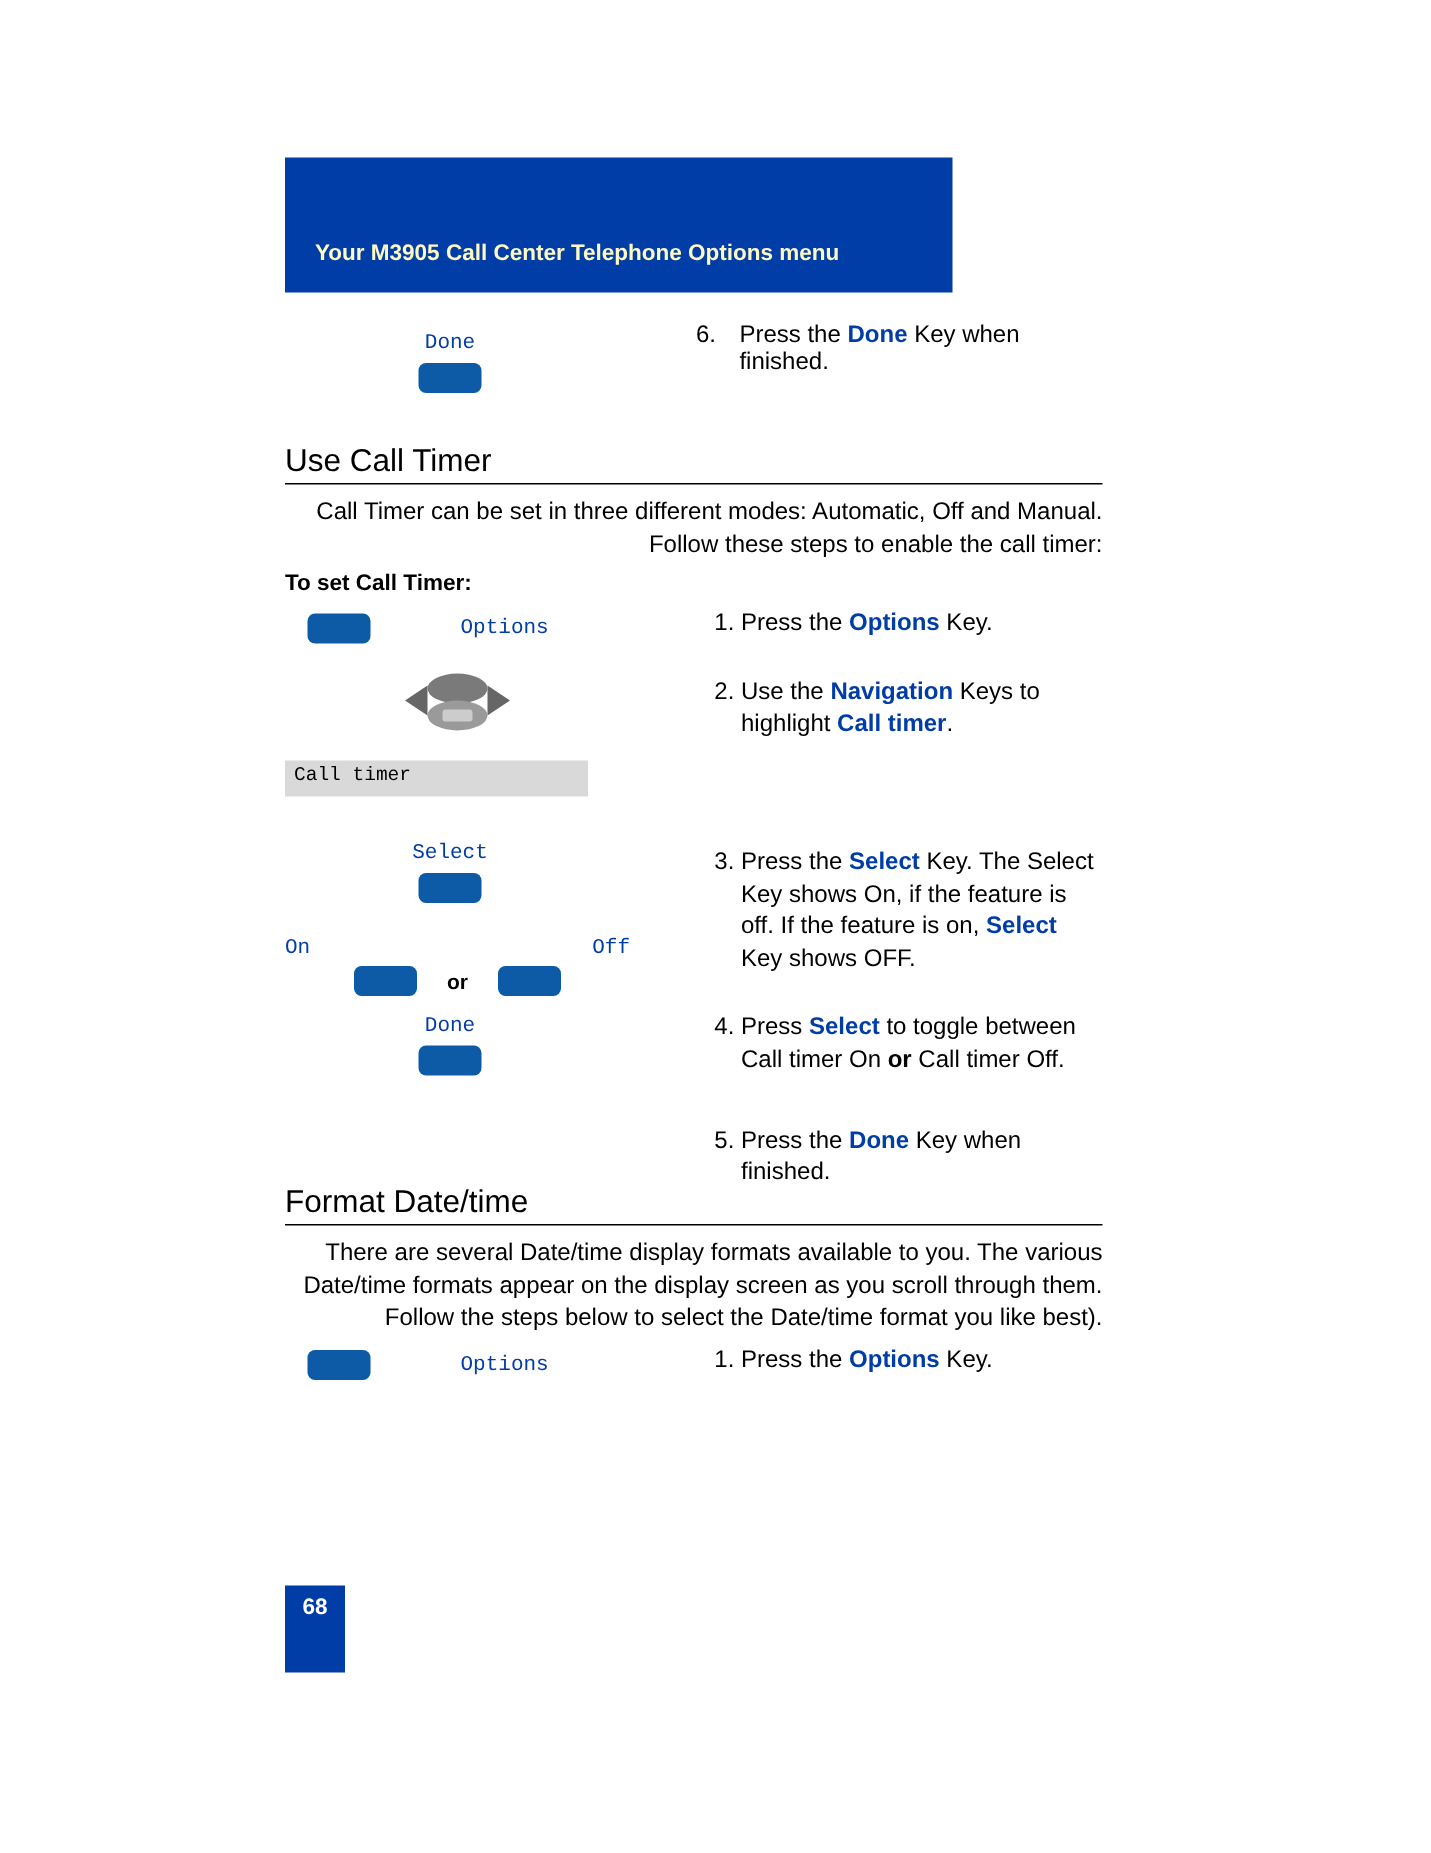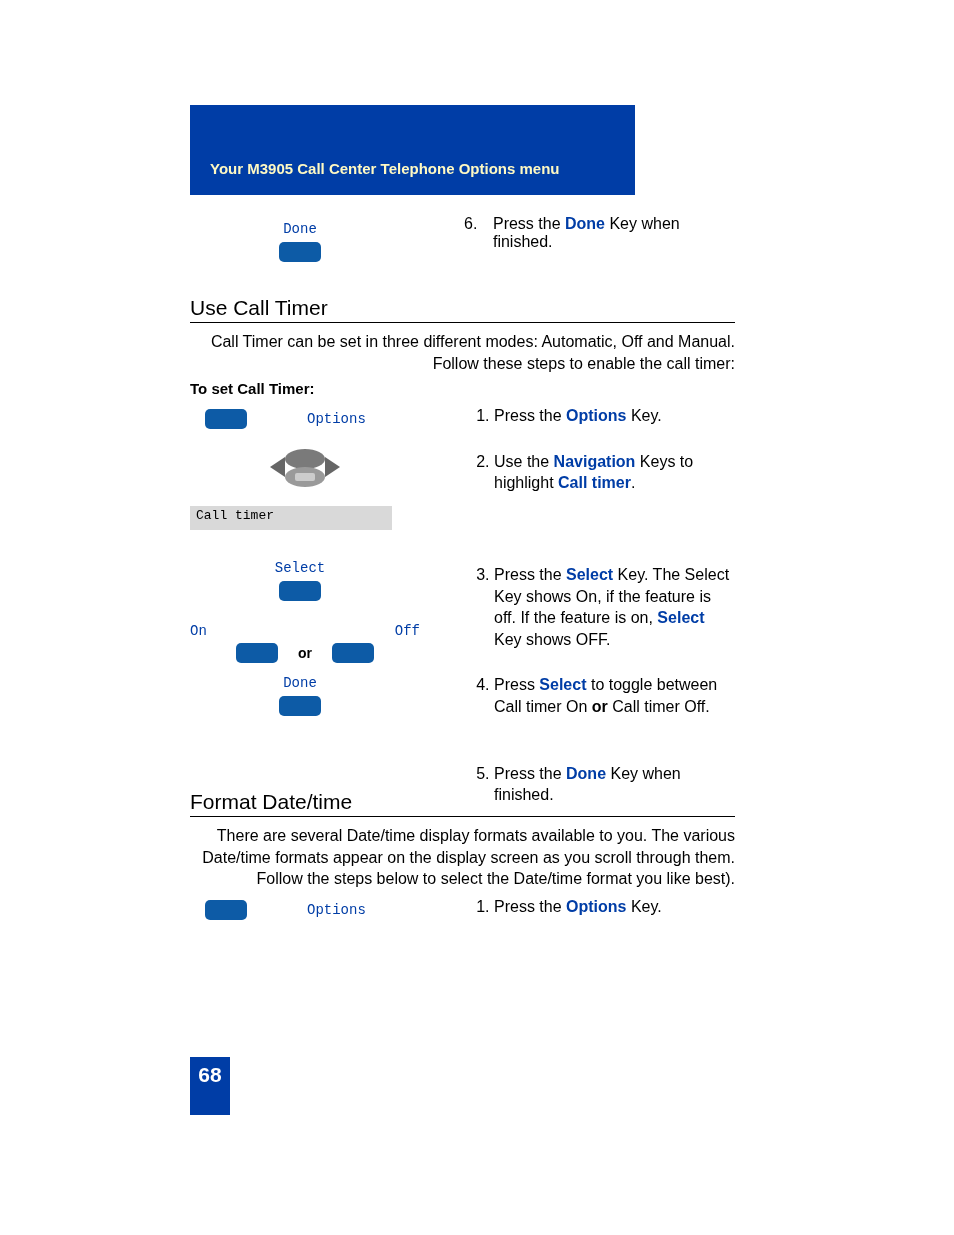--- a/index.html
+++ b/index.html
@@ -124,21 +124,21 @@
   }
   .page-num-box {
     position: absolute;
     left: 190px;
     bottom: 120px;
     width: 40px;
     height: 58px;
     background: #003da6;
     color: #fff;
     font-weight: bold;
-    font-size: 21px;
+    font-size: 15px;
     text-align: center;
     padding-top: 6px;
     box-sizing: border-box;
   }
 </style>
 </head>
 <body>
 
 <div class="page">
 
@@ -218,21 +218,21 @@
         <ol class="steps">
           <li>
             <span>Press the </span><span class="kw">Options</span><span> Key.</span>
           </li>
           <li style="margin-bottom:70px;">
             <span>Use the </span><span class="kw">Navigation</span><span> Keys to highlight </span><span class="kw">Call timer</span><span>.</span>
           </li>
           <li>
             <span>Press the </span><span class="kw">Select</span><span> Key. The Select Key shows On, if the feature is off. If the feature is on, </span><span class="kw">Select</span><span> Key shows OFF.</span>
           </li>
-          <li style="margin-bottom:45px;">
+          <li style="margin-bottom:32px;">
             <span>Press </span><span class="kw">Select</span><span> to toggle between Call timer On </span><span class="bold">or</span><span> Call timer Off.</span>
           </li>
           <li>
             <span>Press the </span><span class="kw">Done</span><span> Key when finished.</span>
           </li>
         </ol>
       </div>
     </div>
   </div>
 

